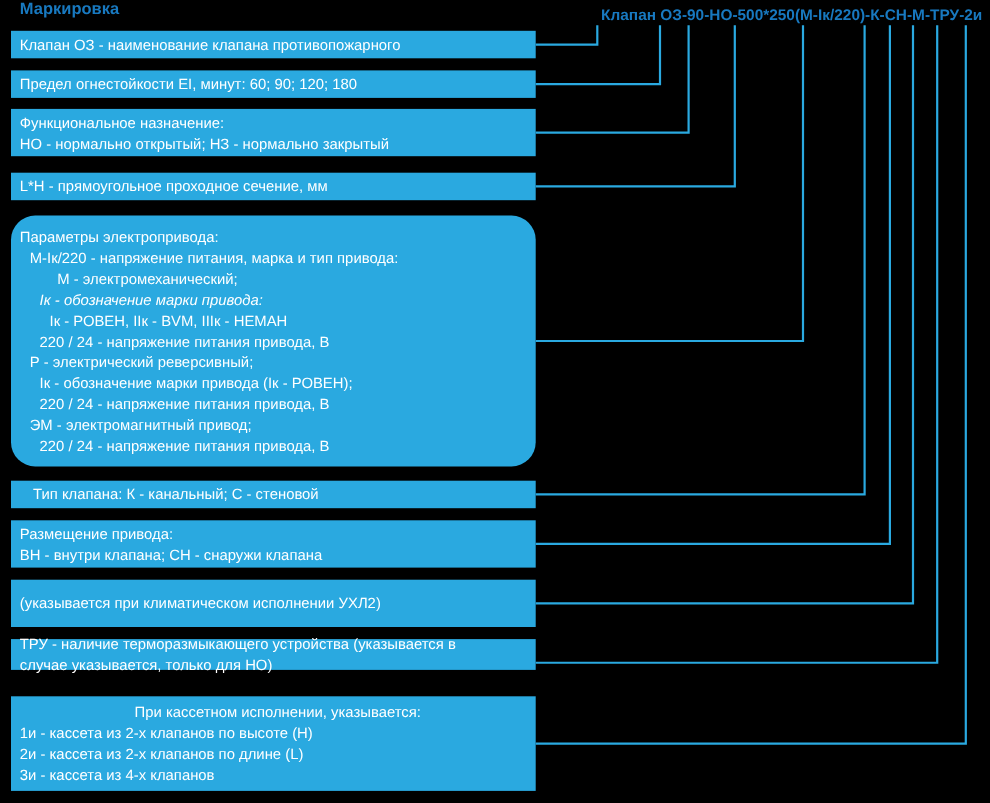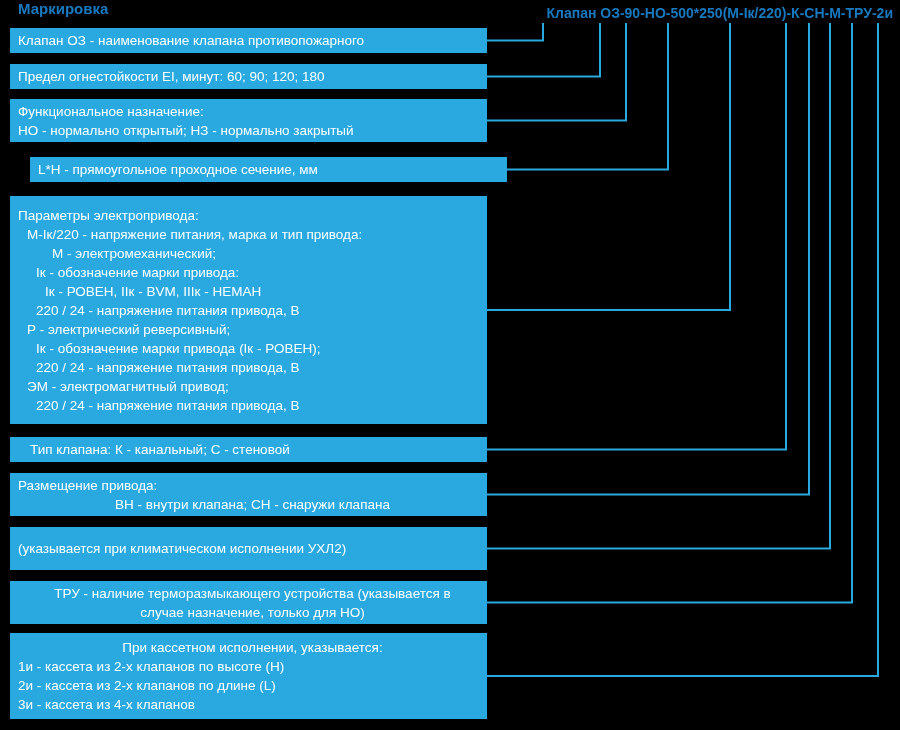--- a/index.html
+++ b/index.html
@@ -67,49 +67,49 @@
       <div class="box" style="top: 28px; height: 25px;">
         <div class="box-line" style="padding-left: 8px;">Клапан ОЗ - наименование клапана противопожарного</div>
       </div>
       <div class="box" style="top: 64px; height: 25px;">
         <div class="box-line" style="padding-left: 8px;">Предел огнестойкости EI, минут: 60; 90; 120; 180</div>
       </div>
       <div class="box" style="top: 99px; height: 43px;">
         <div class="box-line" style="padding-left: 8px;">Функциональное назначение:</div>
         <div class="box-line" style="padding-left: 8px;">НО - нормально открытый; НЗ - нормально закрытый</div>
       </div>
-      <div class="box" style="top: 157px; height: 25px; margin-left: 20px;">
+      <div class="box" style="top: 157px; height: 25px;">
         <div class="box-line" style="padding-left: 8px;">L*H - прямоугольное проходное сечение, мм</div>
       </div>
-      <div class="box" style="top: 196px; height: 228px;">
+      <div class="box" style="top: 196px; height: 228px; border-radius: 22px;">
         <div class="box-line" style="padding-left: 8px;">Параметры электропривода:</div>
         <div class="box-line" style="padding-left: 17px;">М-Iк/220 - напряжение питания, марка и тип привода:</div>
         <div class="box-line" style="padding-left: 42px;">М - электромеханический;</div>
-        <div class="box-line" style="padding-left: 26px;">Iк - обозначение марки привода:</div>
+        <div class="box-line" style="padding-left: 26px; font-style: italic;">Iк - обозначение марки привода:</div>
         <div class="box-line" style="padding-left: 35px;">Iк - РОВЕН, IIк - BVM, IIIк - НЕМАН</div>
         <div class="box-line" style="padding-left: 26px;">220 / 24 - напряжение питания привода, В</div>
         <div class="box-line" style="padding-left: 17px;">Р - электрический реверсивный;</div>
         <div class="box-line" style="padding-left: 26px;">Iк - обозначение марки привода (Iк - РОВЕН);</div>
         <div class="box-line" style="padding-left: 26px;">220 / 24 - напряжение питания привода, В</div>
         <div class="box-line" style="padding-left: 17px;">ЭМ - электромагнитный привод;</div>
         <div class="box-line" style="padding-left: 26px;">220 / 24 - напряжение питания привода, В</div>
       </div>
       <div class="box" style="top: 437px; height: 25px;">
         <div class="box-line" style="padding-left: 20px;">Тип клапана: К - канальный; С - стеновой</div>
       </div>
       <div class="box" style="top: 473px; height: 43px;">
         <div class="box-line" style="padding-left: 8px;">Размещение привода:</div>
-        <div class="box-line" style="padding-left: 8px; text-align: center;">ВН - внутри клапана; СН - снаружи клапана</div>
+        <div class="box-line" style="padding-left: 8px;">ВН - внутри клапана; СН - снаружи клапана</div>
       </div>
       <div class="box" style="top: 527px; height: 43px;">
         <div class="box-line" style="padding-left: 8px;">(указывается при климатическом исполнении УХЛ2)</div>
       </div>
-      <div class="box" style="top: 581px; height: 43px; align-items: center;">
+      <div class="box" style="top: 581px; height: 28px;">
         <div class="box-line" style="padding-left: 8px;">ТРУ - наличие терморазмыкающего устройства (указывается в</div>
-        <div class="box-line" style="padding-left: 8px;">случае назначение, только для НО)</div>
+        <div class="box-line" style="padding-left: 8px;">случае указывается, только для НО)</div>
       </div>
       <div class="box" style="top: 633px; height: 86px;">
         <div class="box-line" style="padding-left: 8px; text-align: center;">При кассетном исполнении, указывается:</div>
         <div class="box-line" style="padding-left: 8px;">1и - кассета из 2-х клапанов по высоте (Н)</div>
         <div class="box-line" style="padding-left: 8px;">2и - кассета из 2-х клапанов по длине (L)</div>
         <div class="box-line" style="padding-left: 8px;">3и - кассета из 4-х клапанов</div>
       </div>
     </div>
 </div>
 

